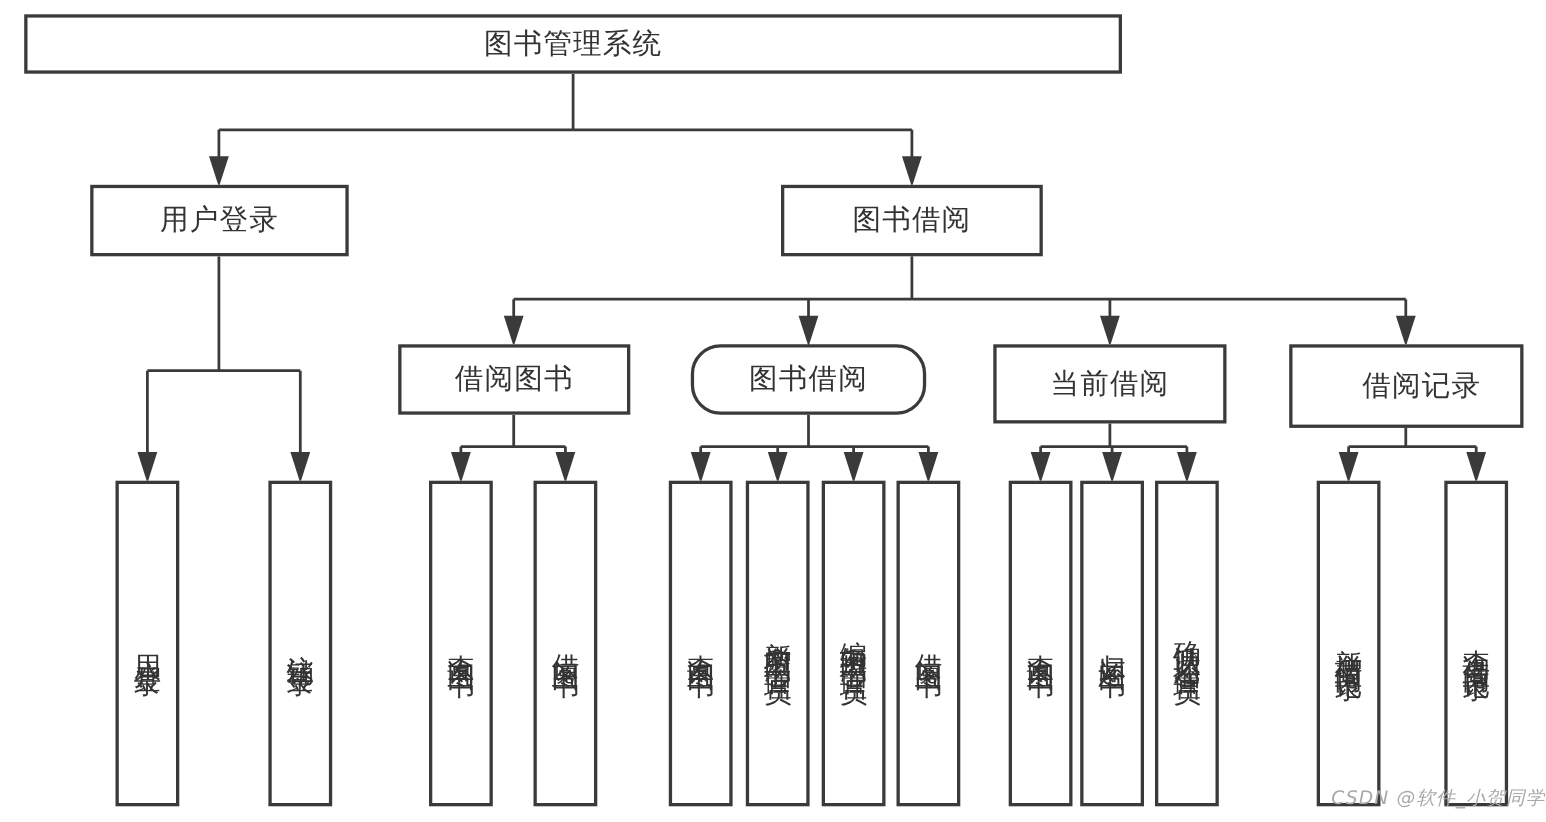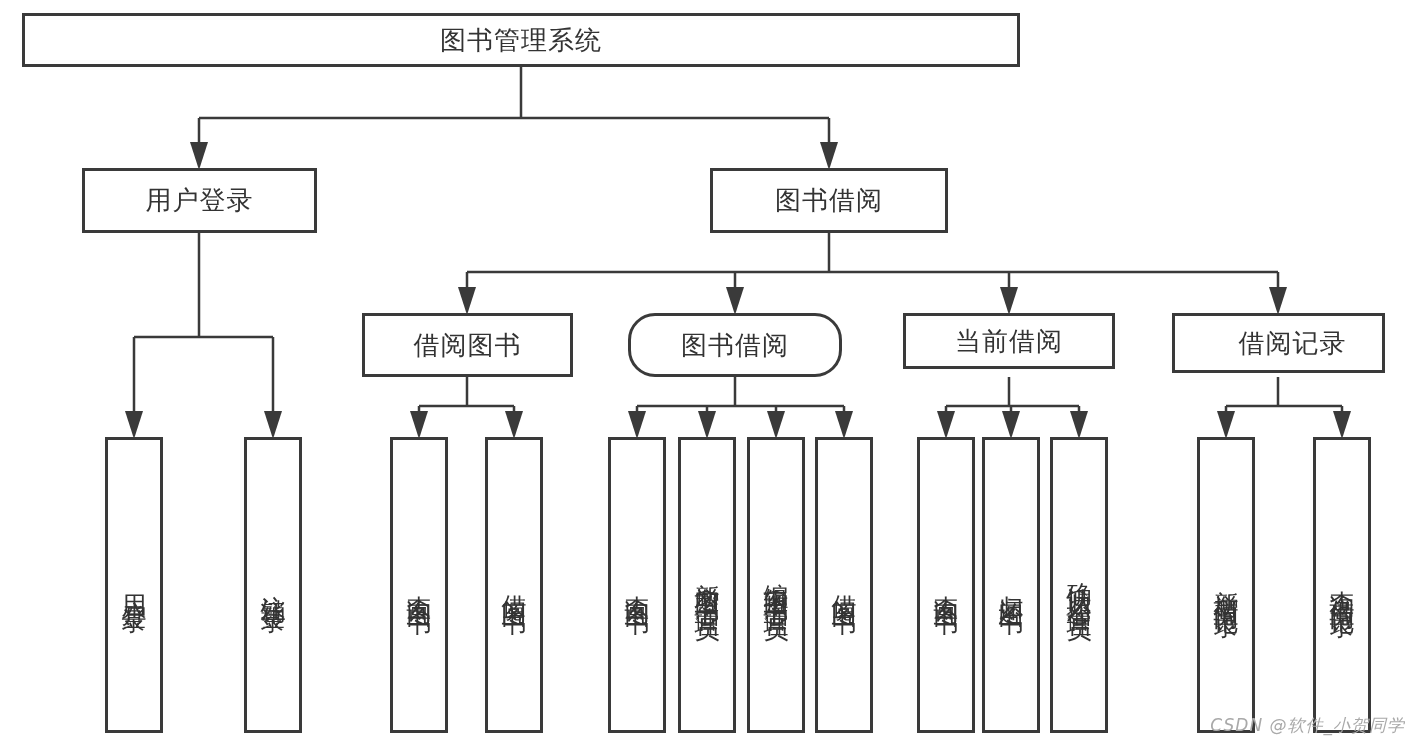--- a/index.html
+++ b/index.html
@@ -106,22 +106,22 @@
     </g>
   </svg>
 
   <div class="node h-node" style="left:22px; top:13px; width:998px; height:54px;">图书管理系统</div>
 
   <div class="node h-node" style="left:82px; top:168px; width:235px; height:65px;">用户登录</div>
   <div class="node h-node" style="left:710px; top:168px; width:238px; height:65px;">图书借阅</div>
 
   <div class="node h-node" style="left:362px; top:313px; width:211px; height:64px;">借阅图书</div>
   <div class="node h-node" style="left:628px; top:313px; width:214px; height:64px;border-radius:27px;">图书借阅</div>
-  <div class="node h-node" style="left:903px; top:313px; width:212px; height:56px;">当前借阅</div>
-  <div class="node h-node" style="left:1172px; top:313px; width:213px; height:60px;padding-left:28px;">借阅记录</div>
+  <div class="node h-node" style="left:903px; top:313px; width:212px; height:72px;">当前借阅</div>
+  <div class="node h-node" style="left:1172px; top:313px; width:213px; height:76px;padding-left:28px;">借阅记录</div>
 
   <div class="node v-node" style="left:105px;">用户登录</div>
   <div class="node v-node" style="left:244px;">注销登录</div>
 
   <div class="node v-node" style="left:390px;">查询图书</div>
   <div class="node v-node" style="left:485px;">借阅图书</div>
 
   <div class="node v-node" style="left:608px;">查询图书</div>
   <div class="node v-node" style="left:678px;">新增图书（管理员）</div>
   <div class="node v-node" style="left:747px;">编辑图书（管理员）</div>

